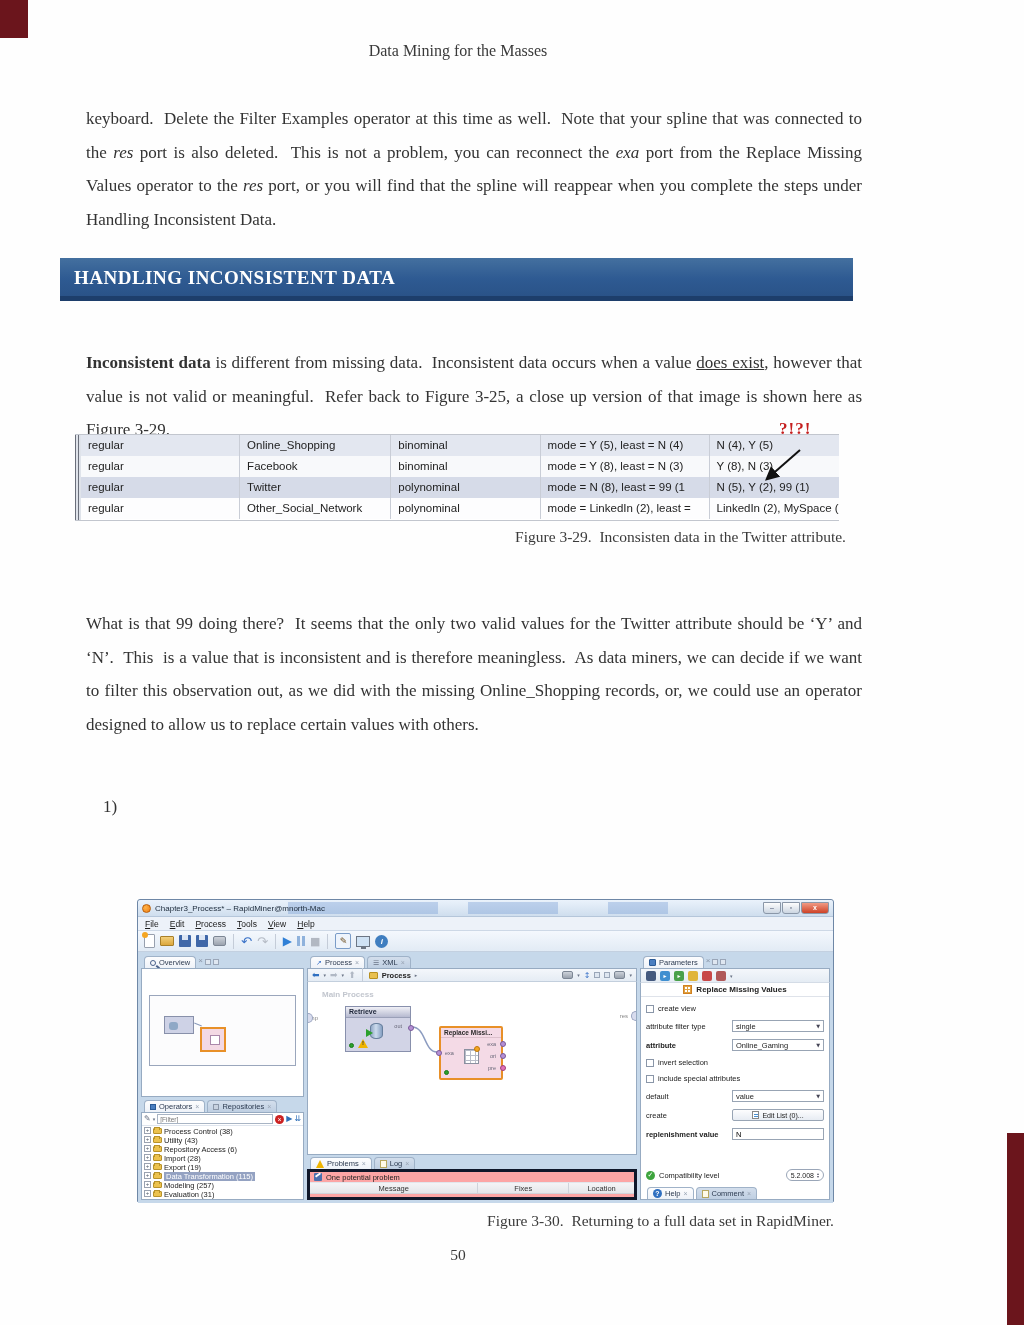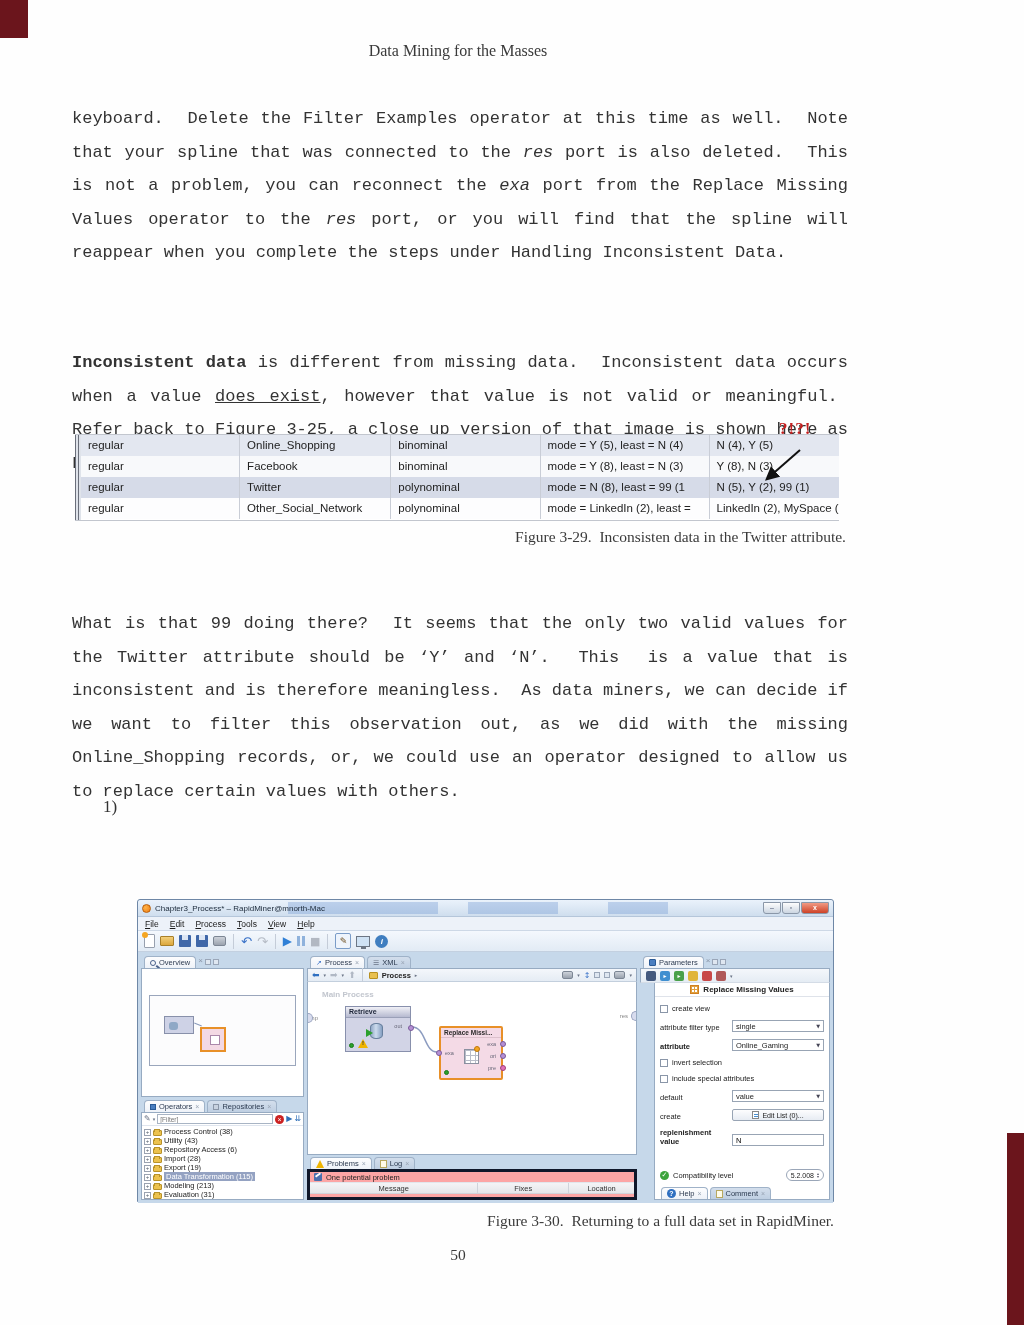--- a/index.html
+++ b/index.html
@@ -1,22 +1,22 @@
 <!DOCTYPE html>
 <html><head>
 <meta charset="utf-8">
 <style>
   html,body{margin:0;padding:0;background:#ffffff;}
   .page{position:relative;width:1024px;height:1325px;background:#fefefe;overflow:hidden;
         font-family:"Liberation Serif",serif;color:#2b2b2b;}
 
   
   .doc-header{position:absolute;top:42px;left:70px;width:776px;text-align:center;font-size:16px;color:#3a3a3a;}
-  .para{position:absolute;left:72px;width:776px;font-size:17px;line-height:33.5px;
-        text-align:justify;color:#333;font-family:Liberation Mono, monospace;}
+  .para{position:absolute;left:86px;width:776px;font-size:17px;line-height:33.5px;
+        text-align:justify;color:#333;}
   .p1{top:85px;} .p2{top:329px;} .p3{top:590px;}
   .banner{position:absolute;left:60px;top:258px;width:779px;height:38px;
           background:linear-gradient(180deg,#44709f 0%,#2e5a92 55%,#2a5388 100%);
           border-bottom:5px solid #1d3e6b;color:#ffffff;font-weight:bold;font-size:19px;
           letter-spacing:.5px;line-height:39px;padding-left:14px;}
   .caption{position:absolute;text-align:right;font-size:15.5px;color:#3a3a3a;}
   .c29{top:528px;left:70px;width:776px;}
   .c30{top:1212px;left:137px;width:697px;}
   .page-number{position:absolute;top:1246px;left:70px;width:776px;text-align:center;font-size:15.5px;color:#3a3a3a;}
   .list-marker{position:absolute;left:103px;top:797px;font-size:17px;color:#333;}
@@ -101,21 +101,21 @@
   .mini-rep::after{content:"";position:absolute;left:8px;top:6px;width:8px;height:8px;background:#fff;border:1px solid #a8a;}
   .mini-link{position:absolute;left:44px;top:28px;width:8px;height:1px;background:#8899bb;transform:rotate(22deg);}
 
   
   .op-filter{height:13px;display:flex;align-items:center;gap:2px;padding:1px 2px;border-bottom:1px solid #dfe5ee;}
   .pencil{color:#6a7486;font-size:8px;line-height:8px;} .dd{color:#6a7486;font-size:5px;}
   .filter-input{flex:1;height:10px;font-size:6.5px;border:1px solid #a8b4c4;padding:0 2px;color:#98a0ac;font-family:"Liberation Sans",sans-serif;min-width:10px;}
   .clear-btn{width:9px;height:9px;border-radius:50%;background:#cc2222;color:#fff;font-size:7px;line-height:9px;text-align:center;flex:none;}
   .blue-g{color:#2f6fb8;font-size:8px;line-height:8px;}
   .tree{font-size:7.5px;color:#1c1c1c;padding:1px 0 0 2px;}
-  .tree-row{height:9px;display:flex;align-items:flex-end;gap:2px;white-space:nowrap;}
+  .tree-row{height:9px;display:flex;align-items:flex-start;gap:2px;white-space:nowrap;}
   .expander{width:7px;height:7px;border:1px solid #9aa2b0;background:#fff;font-size:6px;line-height:5px;text-align:center;color:#55606e;flex:none;}
   .folder{width:9px;height:6px;background:#ecc24e;border:1px solid #b8922a;border-radius:1px;position:relative;flex:none;margin-top:1px;}
   .folder::before{content:"";position:absolute;left:0;top:-2px;width:4px;height:2px;background:#ecc24e;border:1px solid #b8922a;border-bottom:none;}
   .tree-label.selected{background:#94a2c2;color:#fff;padding:0 2px;}
 
   
   .navbar{height:14px;display:flex;align-items:center;gap:4px;background:linear-gradient(#f4f7fb,#e5ecf4);border:1px solid #97abc2;border-bottom:1px solid #c3cfdd;padding:0 4px;font-size:7.5px;}
   .nav-ic{font-size:9px;line-height:9px;}
   .b-blue{color:#2f6fc0;} .b-gray{color:#b0b8c4;}
   .crumb-folder{width:9px;height:7px;background:#e8c050;border:1px solid #b89020;border-radius:1px;}
@@ -151,24 +151,24 @@
   .pr-ic::after{content:"";position:absolute;left:1px;top:1px;width:6px;height:2px;background:#fff;transform:rotate(-35deg);}
   .pr-head{height:11px;display:flex;background:linear-gradient(#f4f4f6,#e4e6ea);border-bottom:1px solid #cfd3da;font-size:7.5px;color:#333;}
   .pr-head div{display:flex;align-items:center;justify-content:center;border-right:1px solid #cfd3da;}
   .ph1{width:52%;} .ph2{width:28%;} .ph3{width:20%;border-right:none!important;}
   .warn-s{position:relative;width:0;height:0;border-left:4px solid transparent;border-right:4px solid transparent;border-bottom:8px solid #f0b400;}
 
   
   .ptoolbar{height:15px;display:flex;align-items:center;gap:4px;background:linear-gradient(#f4f7fb,#e5ecf4);border:1px solid #97abc2;border-bottom:1px solid #d4dce6;padding:0 5px;}
   .pi{width:10px;height:10px;border-radius:2px;color:#fff;font-size:6px;line-height:10px;text-align:center;}
   .pi1{background:#44597e;} .pi2{background:#3f8fd0;} .pi3{background:#4aa04a;} .pi4{background:#e0b53a;} .pi5{background:#c84848;} .pi6{background:#b05858;}
-  .params{flex:1;background:#fff;border:1px solid #97abc2;border-top:none;display:flex;flex-direction:column;overflow:hidden;margin-left:14px;}
+  .params{flex:1;background:#fff;border:1px solid #97abc2;border-top:none;display:flex;flex-direction:column;overflow:hidden;}
   .ptitle{height:14px;display:flex;align-items:center;justify-content:center;gap:4px;border-bottom:1px solid #dfe3ea;font-size:8px;font-weight:bold;color:#222;}
   .ptitle .grid-ic{width:9px;height:9px;background:#fff;border:1px solid #d08020;background-image:linear-gradient(#e0a040 1px,transparent 1px),linear-gradient(90deg,#e0a040 1px,transparent 1px);background-size:3px 3px;}
-  .prow{display:flex;align-items:flex-end;padding:0 5px;margin-top:7px;font-size:7.5px;color:#222;}
+  .prow{display:flex;align-items:center;padding:0 5px;margin-top:7px;font-size:7.5px;color:#222;}
   .prow .lab{flex:1;} .lab.bold{font-weight:bold;}
   .cb{width:8px;height:8px;border:1px solid #8a96a8;background:#fff;margin-right:4px;flex:none;}
   .ctl{width:92px;height:12px;border:1px solid #98a4b4;background:#fff;display:flex;align-items:center;font-size:7.5px;padding:0 3px;position:relative;}
   .ctl .val{flex:1;overflow:hidden;white-space:nowrap;}
   .ctl .arr{font-size:5px;color:#445;}
   .btn{width:92px;height:12px;border:1px solid #98a4b4;border-radius:2px;background:linear-gradient(#fdfdfe,#e7ecf3);display:flex;align-items:center;justify-content:center;gap:3px;font-size:7px;}
   .btn .note{width:7px;height:8px;background:#fff;border:1px solid #888;position:relative;}
   .btn .note::after{content:"";position:absolute;left:1px;top:2px;width:4px;height:1px;background:#4a90d0;box-shadow:0 2px 0 #4a90d0;}
   .tinput{width:92px;height:12px;border:1px solid #98a4b4;font-size:7.5px;padding:0 3px;font-family:"Liberation Sans",sans-serif;}
   .compat{margin-top:auto;display:flex;align-items:center;gap:4px;padding:0 5px 4px 5px;font-size:7.5px;}
@@ -184,20 +184,21 @@
 
 <div class="page">
 
   <div class="mark-tl"></div>
   <div class="mark-right"></div>
 
   <div class="doc-header">Data Mining for the Masses</div>
 
   <p class="para p1"><span>keyboard.&nbsp; Delete the Filter Examples operator at this time as well.&nbsp; Note that your spline that was connected to the </span><i>res</i><span> port is also deleted.&nbsp; This is not a problem, you can reconnect the </span><i>exa</i><span> port from the Replace Missing Values operator to the </span><i>res</i><span> port, or you will find that the spline will reappear when you complete the steps under Handling Inconsistent Data.</span></p>
 
+  <div class="banner"><span>HANDLING INCONSISTENT DATA</span></div>
 
   <p class="para p2"><b>Inconsistent data</b><span> is different from missing data.&nbsp; Inconsistent data occurs when a value </span><u>does exist</u><span>, however that value is not valid or meaningful.&nbsp; Refer back to Figure 3-25, a close up version of that image is shown here as Figure 3-29.</span></p>
 
   <div class="fig29">
     <div class="gutter"></div>
     <div class="t-row t-r0">
       <div class="t-c t-c1">regular</div>
       <div class="t-c t-c2">Online_Shopping</div>
       <div class="t-c t-c3">binominal</div>
       <div class="t-c t-c4">mode = Y (5), least = N (4)</div>
@@ -359,21 +360,21 @@
                   <span class="tree-label">Export (19)</span>
                 </div>
               <div class="tree-row">
                   <span class="expander">+</span>
                   <span class="folder"></span>
                   <span class="tree-label selected">Data Transformation (115)</span>
                 </div>
               <div class="tree-row">
                   <span class="expander">+</span>
                   <span class="folder"></span>
-                  <span class="tree-label">Modeling (213)</span>
+                  <span class="tree-label">Modeling (257)</span>
                 </div>
               <div class="tree-row">
                   <span class="expander">+</span>
                   <span class="folder"></span>
                   <span class="tree-label">Evaluation (31)</span>
                 </div>
             </div>
           </div>
         </div>
       </div>

